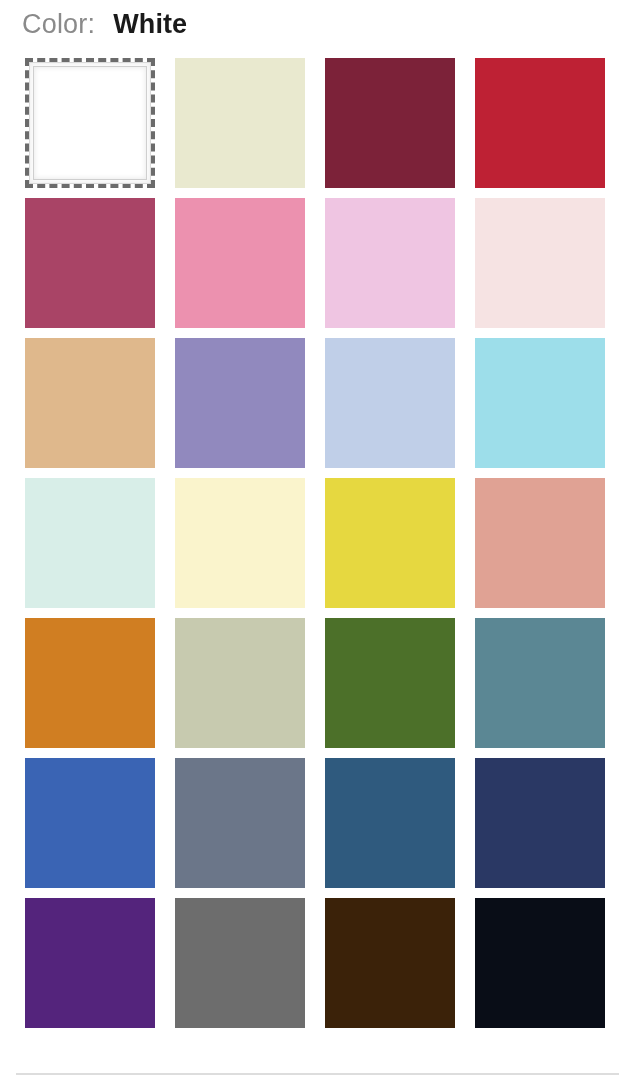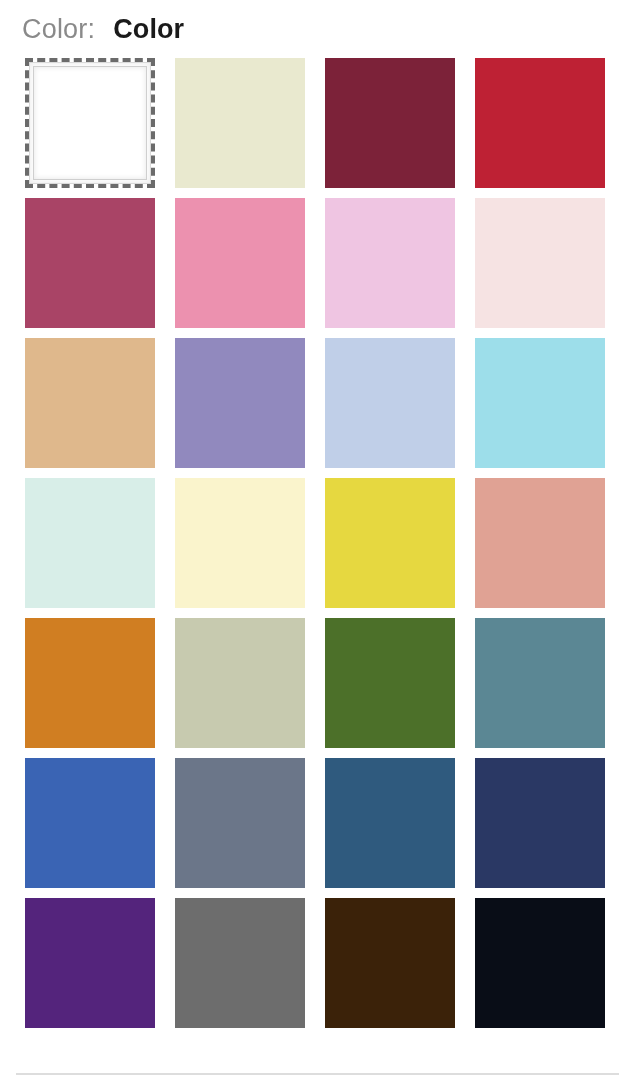--- a/index.html
+++ b/index.html
@@ -19,21 +19,21 @@
     width: 635px;
     height: 1081px;
     box-sizing: border-box;
     background: #ffffff;
     position: relative;
   }
 
   
   .picker-header {
     display: flex;
-    align-items: flex-start;
+    align-items: flex-end;
     padding: 16px 0 10px 22px;
     height: 48px;
     box-sizing: border-box;
   }
   .picker-header .label {
     font-size: 27px;
     font-weight: 400;
     color: #8a8a8a;
     letter-spacing: 0.2px;
     line-height: 1;
@@ -107,21 +107,21 @@
     background: #dddddd;
   }
 </style>
 </head>
 <body>
 
 <div id="color-picker-panel">
 
   <div class="picker-header">
     <span class="label">Color:</span>
-    <span class="value">Color</span>
+    <span class="value">White</span>
   </div>
 
   <div class="swatch-grid" id="swatch-grid">
       <div class="swatch-cell is-selected" title="White" aria-selected="true">
         <div class="swatch-chip">
           <div class="swatch-inner" style="background: rgb(255, 255, 255);"></div>
         </div>
       </div>
       <div class="swatch-cell" title="Ivory Cream">
         <div class="swatch-chip" style="background: rgb(233, 233, 207);"></div>

